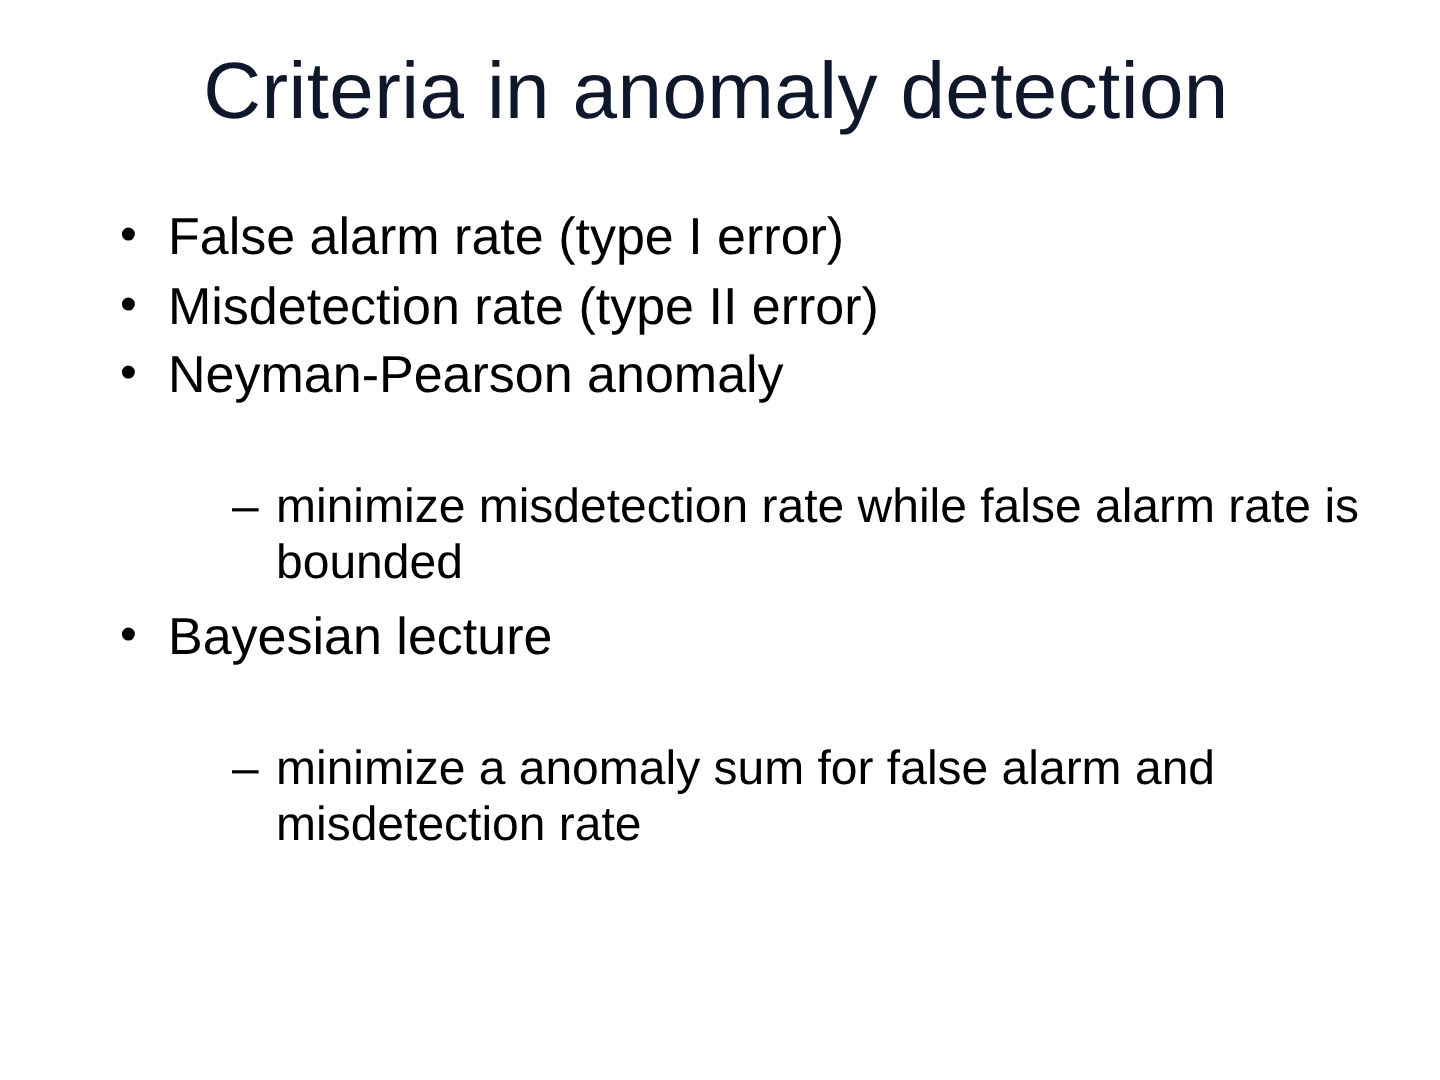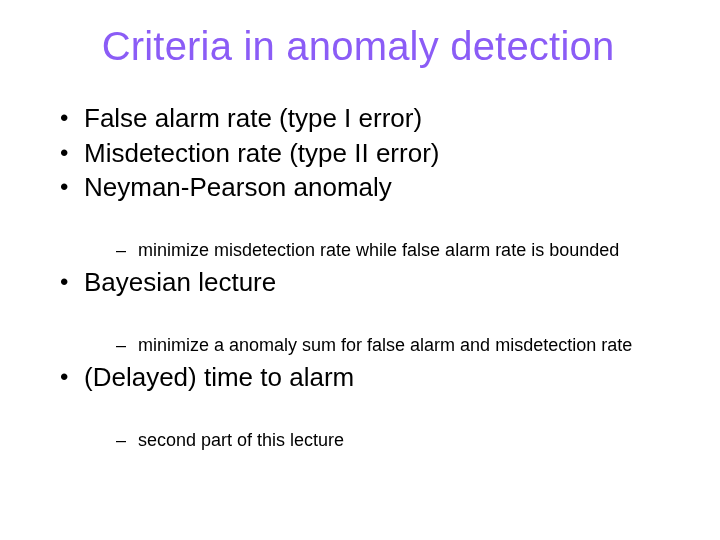--- a/index.html
+++ b/index.html
@@ -4,21 +4,21 @@
 <style>
   * { margin: 0; padding: 0; box-sizing: border-box; }
   html, body { width: 720px; height: 540px; }
   body {
     background: #ffffff;
     font-family: Arial, Helvetica, sans-serif;
     color: #000000;
     padding: 24px 40px 24px 36px;
   }
   .title {
-    color: #8b5cf6;
+    color: #0f172a;
     font-size: 40px;
     font-weight: normal;
     text-align: center;
     margin-bottom: 34px;
     letter-spacing: 0.2px;
   }
   ul.level1 {
     list-style: none;
     padding-left: 24px;
   }
@@ -36,21 +36,21 @@
     top: 0;
     font-size: 24px;
   }
   ul.level2 {
     list-style: none;
     padding-left: 32px;
     margin-top: 4px;
     margin-bottom: 6px;
   }
   ul.level2 > li {
-    font-size: 18px;
+    font-size: 24px;
     line-height: 1.18;
     position: relative;
     padding-left: 22px;
     margin-top: 36px;
   }
   ul.level2 > li::before {
     content: "–";
     position: absolute;
     left: 0;
     top: 0;
@@ -77,21 +77,13 @@
     </ul>
   </li>
   <li>
     <span>Bayesian lecture</span>
     <ul class="level2">
       <li>
         <span>minimize a anomaly sum for false alarm and misdetection rate</span>
       </li>
     </ul>
   </li>
-  <li>
-    <span>(Delayed) time to alarm</span>
-    <ul class="level2">
-      <li>
-        <span>second part of this lecture</span>
-      </li>
-    </ul>
-  </li>
 </ul>
 
 </body></html>

